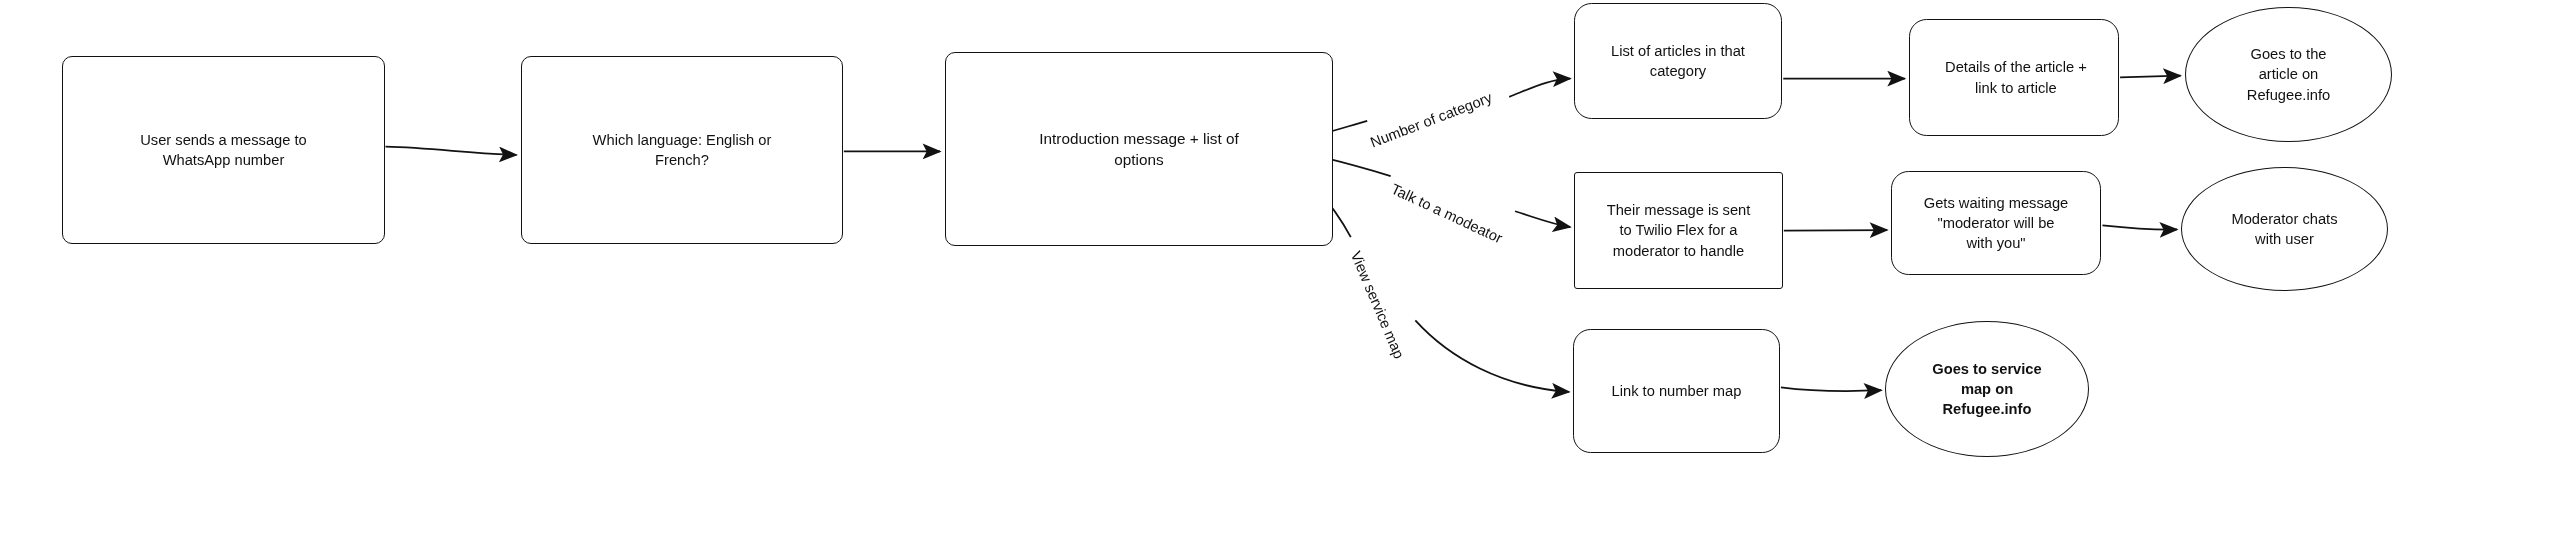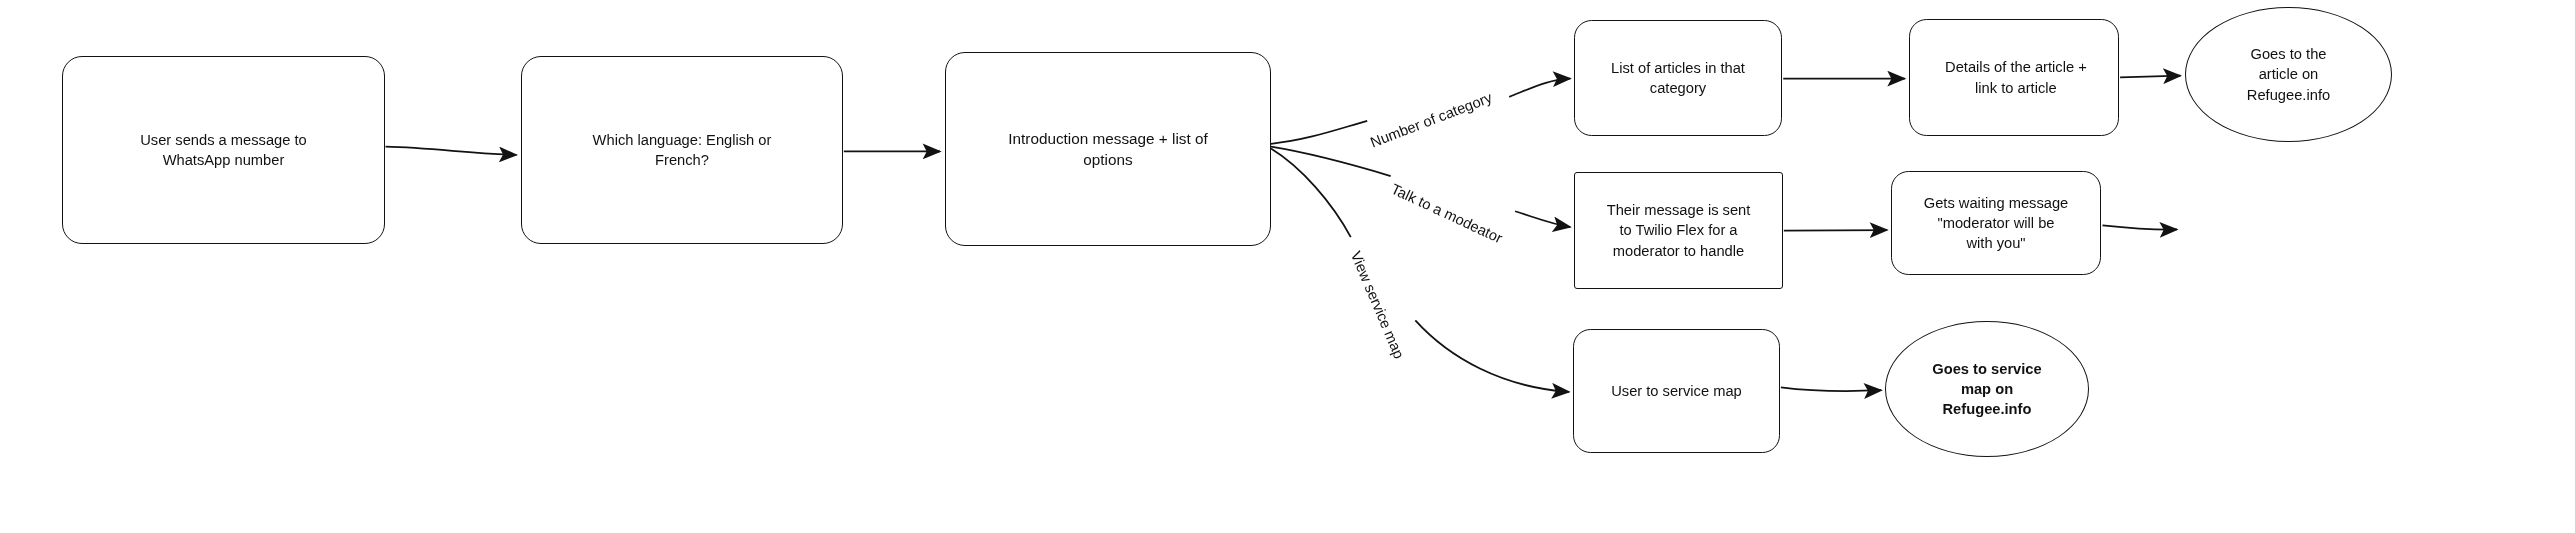--- a/index.html
+++ b/index.html
@@ -34,21 +34,21 @@
     justify-content: center;
     text-align: center;
     background: #ffffff;
     border: 1.8px solid #121212;
     color: #111111;
     line-height: 1.38;
     padding: 0 8.2px;
     white-space: pre-line;
   }
   .node.rounded {
-    border-radius: 20px;
+    border-radius: 10px;
   }
   .node.ellipse {
     border-radius: 50%;
     justify-content: center;
   }
   .node-label {
     display: block;
     width: 100%;
     white-space: pre-line;
   }
@@ -101,26 +101,26 @@
   <div class="node rounded big-text" style="left:62px; top:56px; width:323px; height:188px;">
     <span class="node-label">User sends a message to
 WhatsApp number</span>
   </div>
 
   <div class="node rounded big-text" style="left:521px; top:56px; width:322px; height:188px;text-align:center;">
     <span class="node-label">Which language: English or
 French?</span>
   </div>
 
-  <div class="node rounded mid-text" style="left:945px; top:52px; width:326px; height:194px;">
+  <div class="node rounded mid-text" style="left:945px; top:52px; width:388px; height:194px;">
     <span class="node-label">Introduction message + list of
 options</span>
   </div>
 
-  <div class="node rounded big-text" style="left:1574px; top:20px; width:208px; height:116px; border-radius:17.6px;justify-content:flex-end;">
+  <div class="node rounded big-text" style="left:1574px; top:3px; width:208px; height:116px; border-radius:17.6px;justify-content:flex-end;">
     <span class="node-label">List of articles in that
 category</span>
   </div>
 
   <div class="node rounded big-text" style="left:1909px; top:19px; width:210px; height:117px; border-radius:17.6px;padding-left:12px;">
     <span class="node-label">Details of the article +
 link to article</span>
   </div>
 
   <div class="node ellipse big-text" style="left:2185px; top:7px; width:207px; height:135px;">
@@ -134,23 +134,27 @@
 to Twilio Flex for a
 moderator to handle</span>
   </div>
 
   <div class="node rounded big-text" style="left:1891px; top:171px; width:210px; height:104px; border-radius:17.6px;">
     <span class="node-label">Gets waiting message
 "moderator will be
 with you"</span>
   </div>
 
+  <div class="node ellipse big-text" style="left:2181px; top:167px; width:207px; height:124px;">
+    <span class="node-label">Moderator chats
+with user</span>
+  </div>
 
   <div class="node rounded big-text" style="left:1573px; top:329px; width:207px; height:124px; border-radius:17.6px;">
-    <span class="node-label">User to service map</span>
+    <span class="node-label">Link to number map</span>
   </div>
 
   <div class="node ellipse big-text" style="left:1885px; top:321px; width:204px; height:136px;font-weight:bold;">
     <span class="node-label">Goes to service
 map on
 Refugee.info</span>
   </div>
 
   <div class="edge-label" style="left:1371px; top:135px; font-size:14.7px; transform: rotate(-21deg);">
     <span>Number of category</span>

